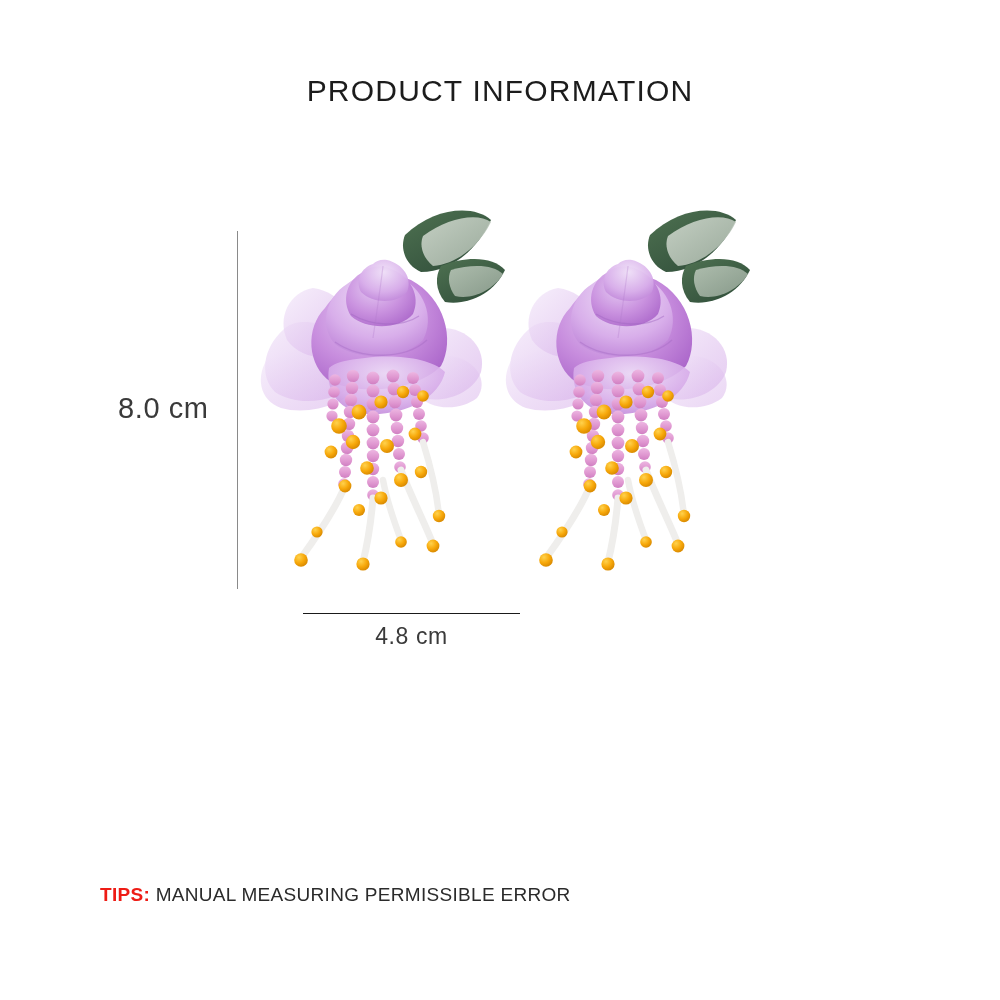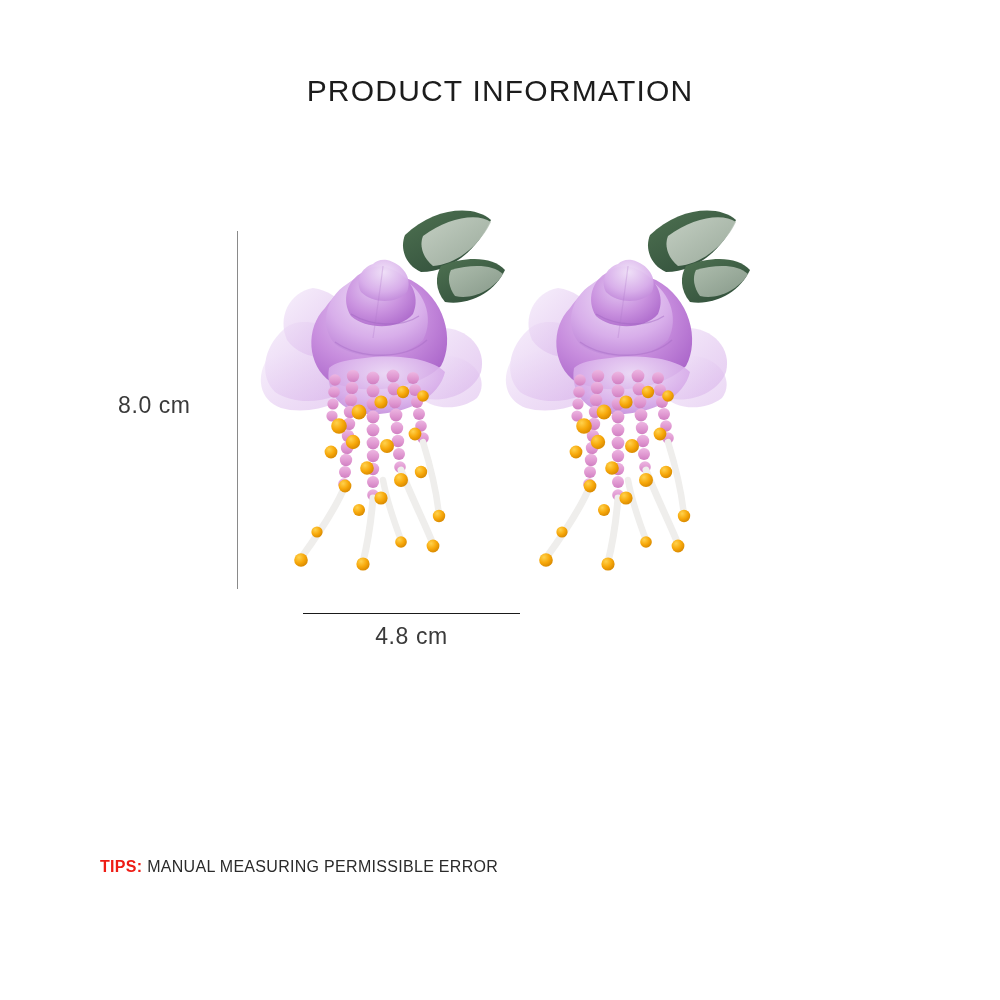--- a/index.html
+++ b/index.html
@@ -39,21 +39,21 @@
     left: 237px;
     top: 231px;
     width: 1px;
     height: 358px;
     background: #8a8a8a;
   }
   .v-measure-label {
     position: absolute;
     left: 118px;
     top: 392px;
-    font-size: 23px;
+    font-size: 29px;
     font-weight: 300;
     letter-spacing: 0.6px;
     color: #3a3a3a;
     white-space: nowrap;
   }
   .h-measure-line {
     position: absolute;
     left: 303px;
     top: 613px;
     width: 217px;
@@ -89,22 +89,22 @@
   }
   .earring-left  { left: 0px; }
   .earring-right { left: 245px; }
 
   .earring svg { display: block; width: 100%; height: 100%; }
 
   
   .tips {
     position: absolute;
     left: 100px;
-    top: 858px;
-    font-size: 16px;
+    top: 884px;
+    font-size: 19px;
     font-weight: 400;
     letter-spacing: 0.3px;
     white-space: nowrap;
   }
   .tips-label {
     color: #ee1c15;
     font-weight: 700;
   }
   .tips-text {
     color: #2b2b2b;

